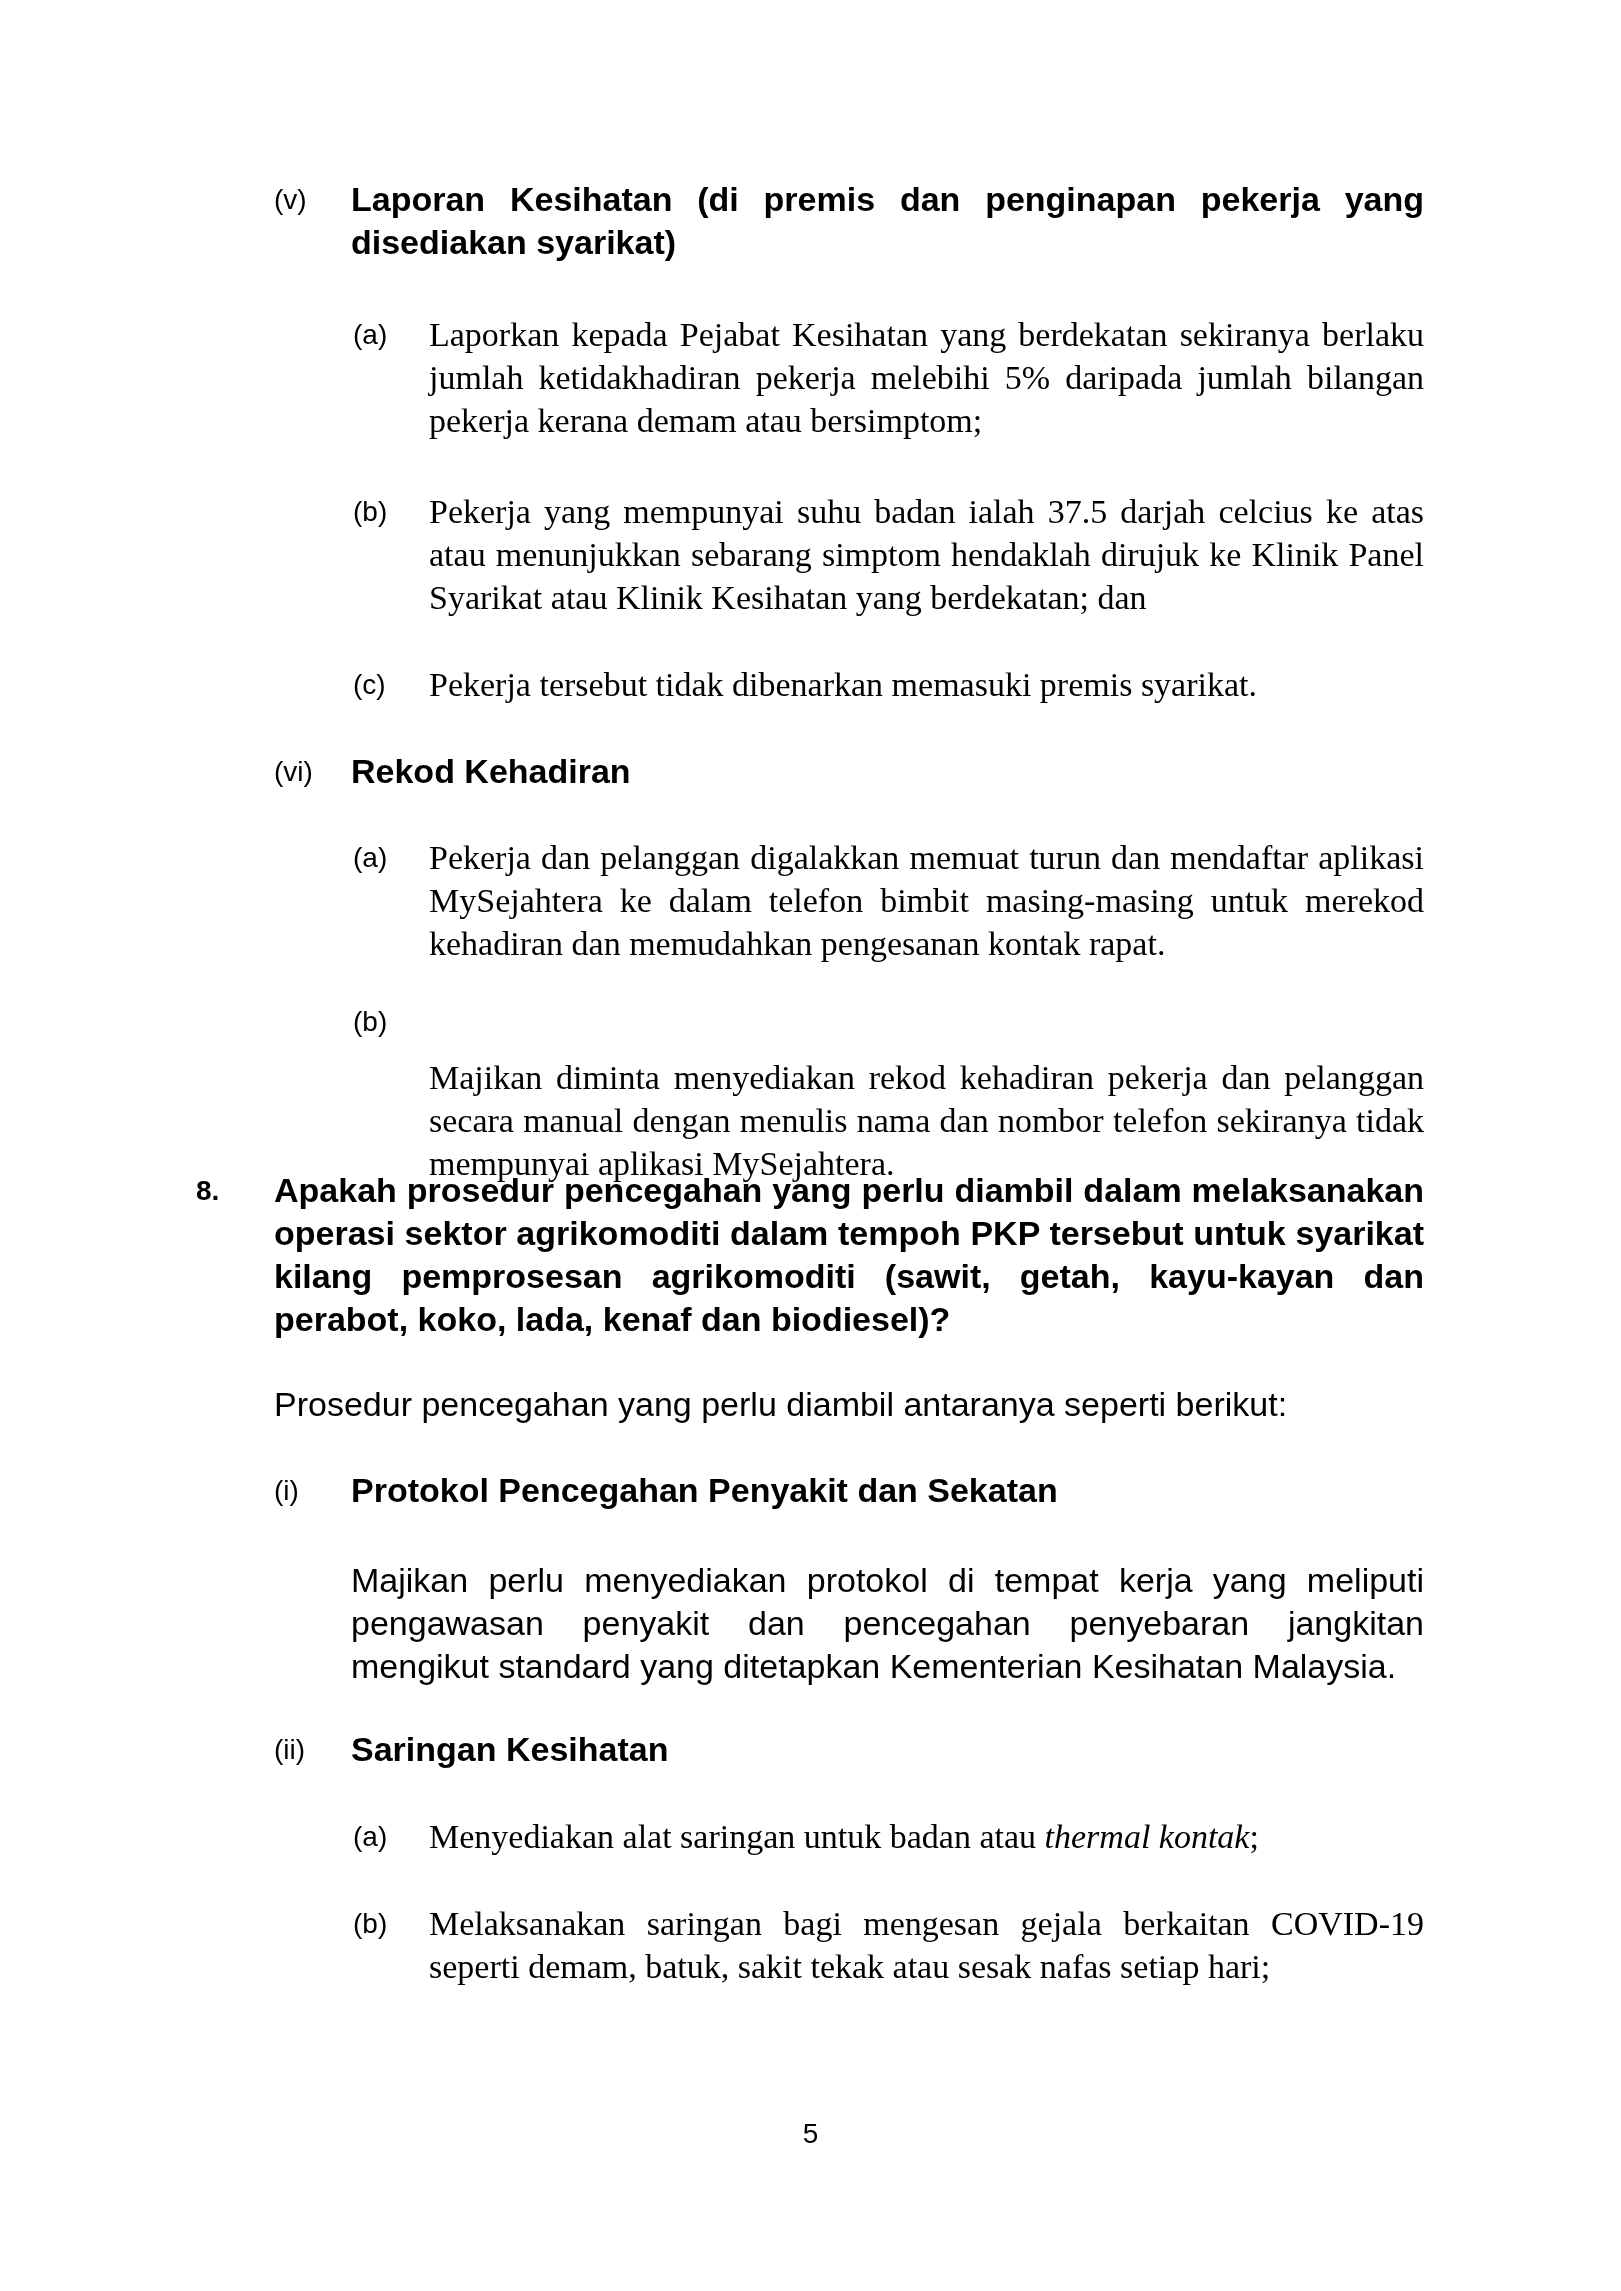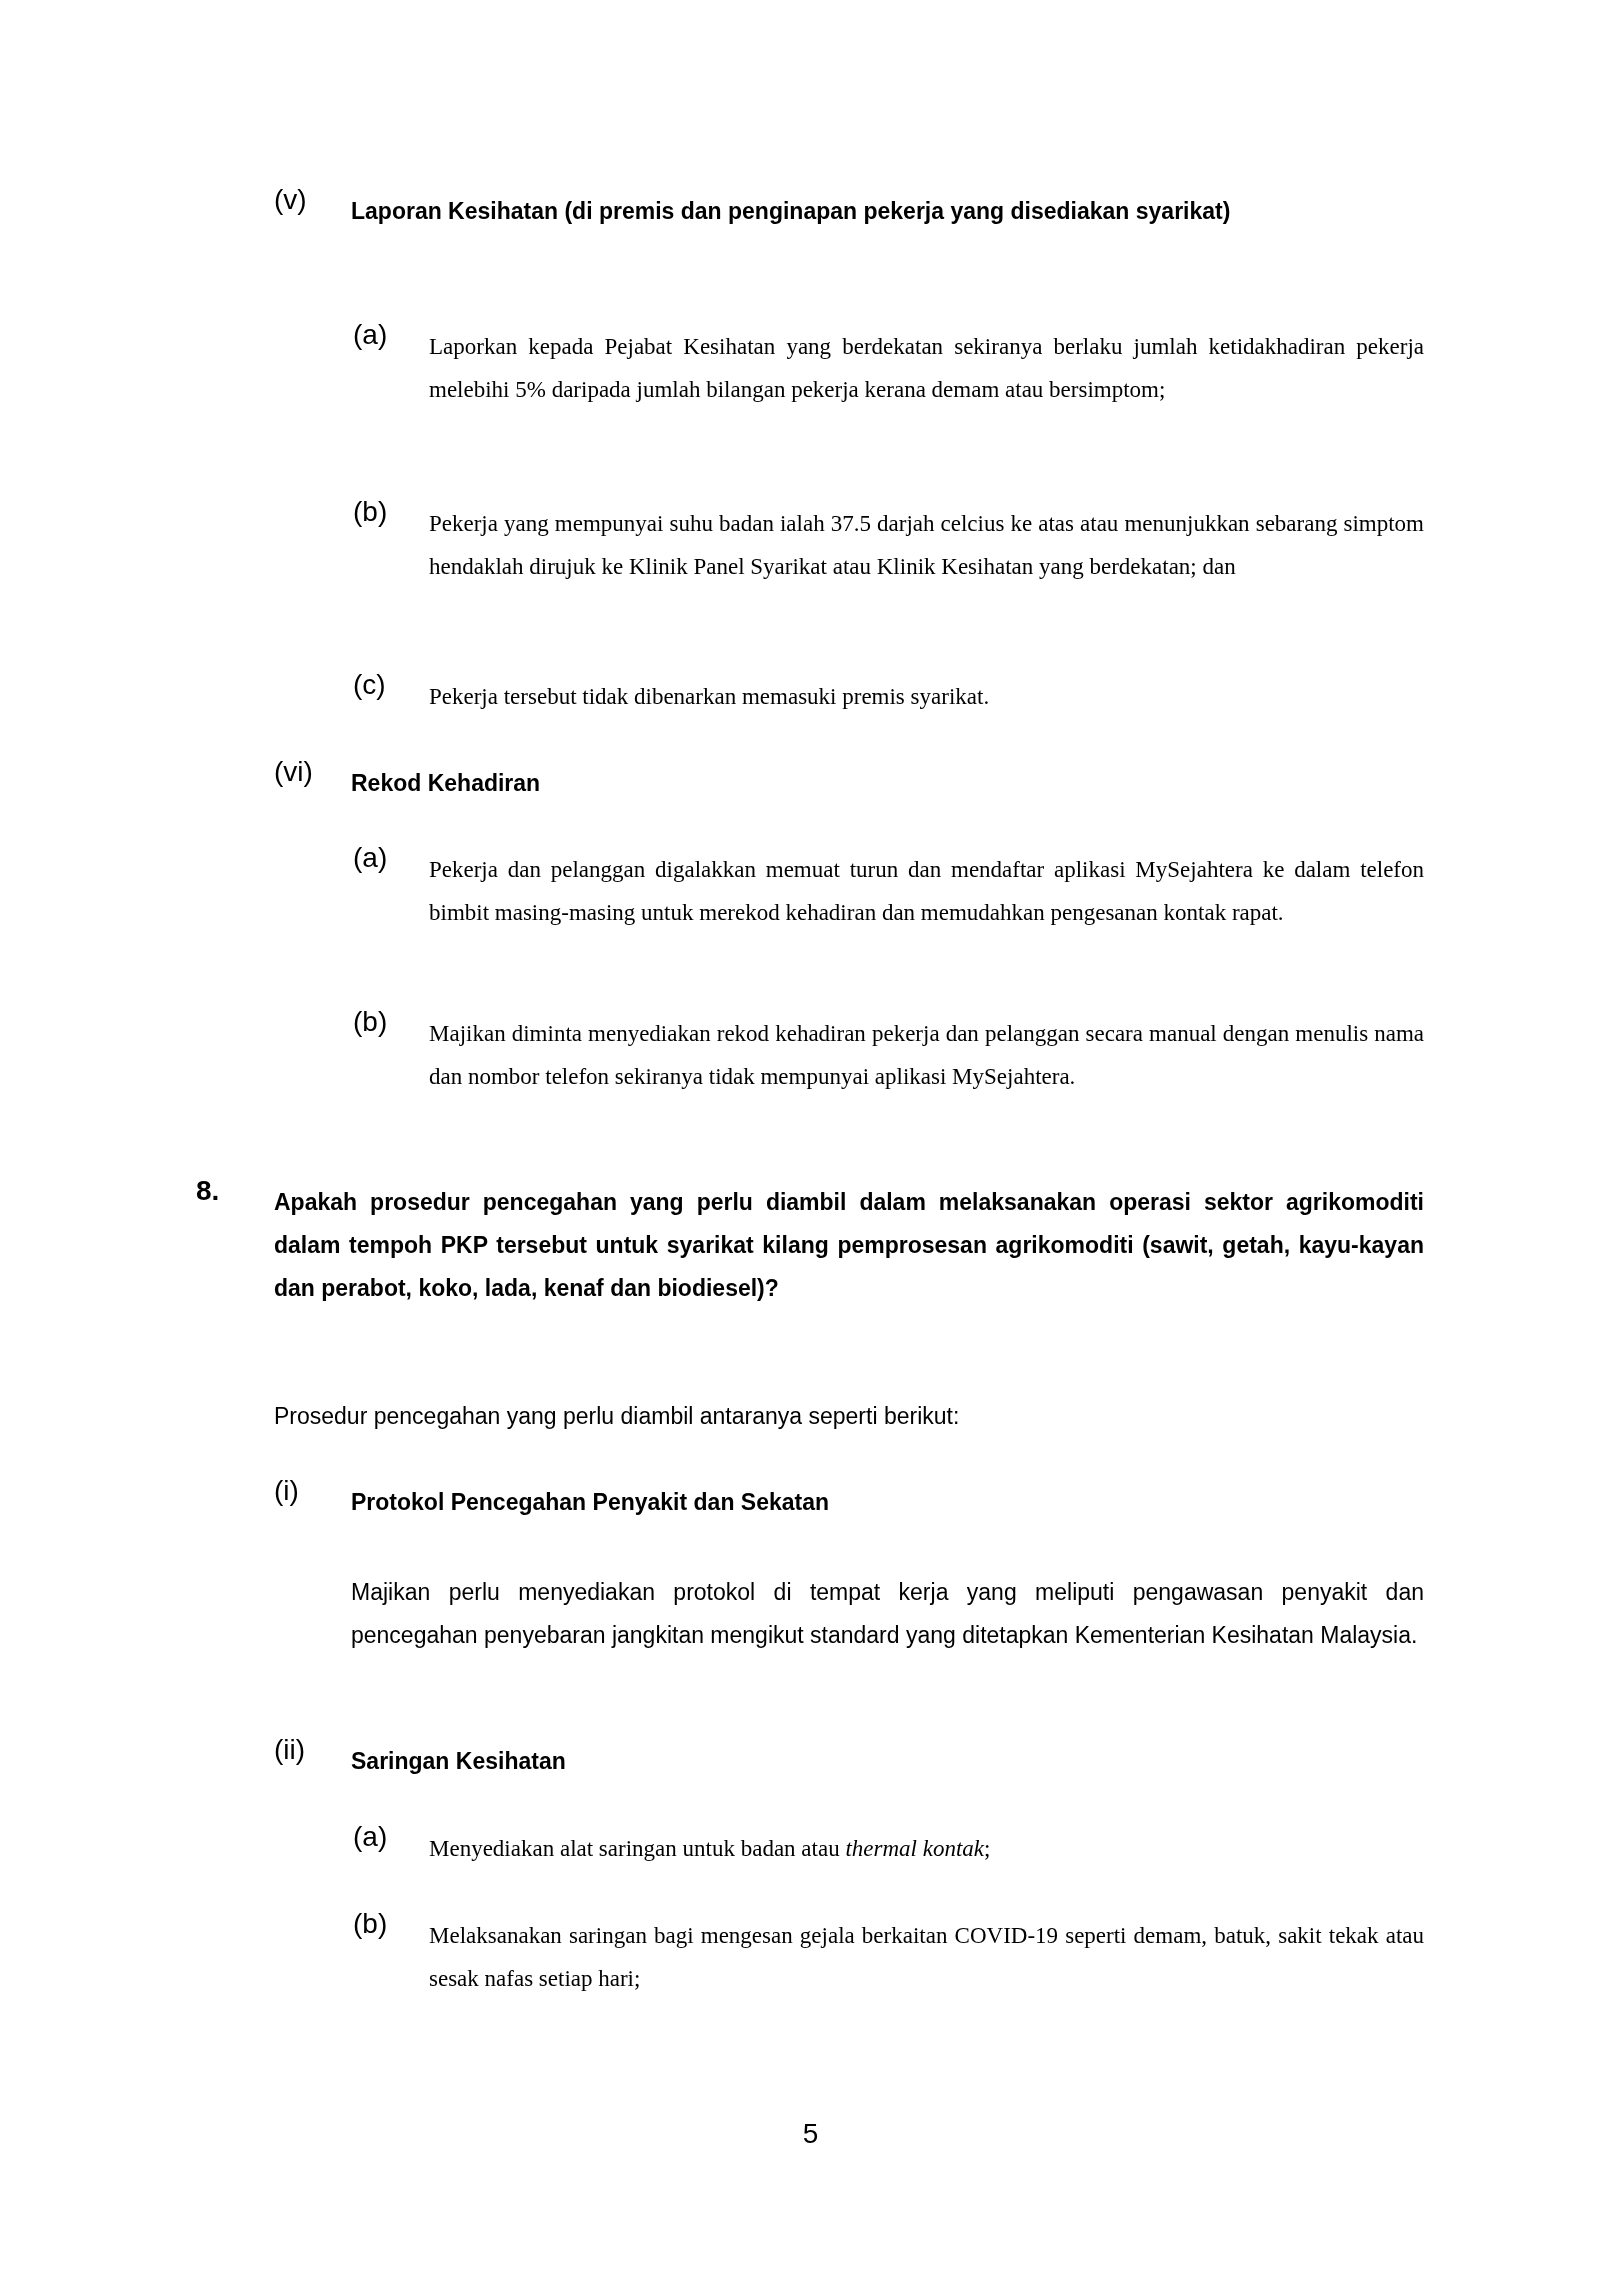--- a/index.html
+++ b/index.html
@@ -1,21 +1,21 @@
 <!DOCTYPE html>
 <html><head>
 <meta charset="utf-8">
 <style>
   html, body { margin: 0; padding: 0; background: #ffffff; }
   body {
     width: 1621px; height: 2292px; position: relative; overflow: hidden;
     font-family: "Liberation Sans", sans-serif; color: #000000;
   }
   .lbl { position: absolute; font-size: 28px; line-height: 43px; white-space: nowrap; }
-  .txt { position: absolute; font-size: 23px; line-height: 43px; text-align: justify; margin-top: 12px; }
+  .txt { position: absolute; font-size: 34px; line-height: 43px; text-align: justify; }
   .b { font-weight: bold; }
   .l0-num { left: 196px; }
   .l0-txt { left: 274px; width: 1150px; }
   .l1-num { left: 274px; }
   .l1-txt { left: 351px; width: 1073px; }
   .l2-num { left: 353px; }
   .l2-txt { left: 429px; width: 995px; font-family: Liberation Serif, serif; }
   .pagenum { position: absolute; left: 0; width: 1621px; text-align: center; font-size: 28px; line-height: 43px; }
   i { font-style: italic; }
 </style>
@@ -37,21 +37,21 @@
 </div>
 
 <div>
   <span class="lbl l1-num" style="top:750px">(vi)</span>
   <div class="txt l1-txt b" style="top:750px">Rekod Kehadiran</div>
 
   <span class="lbl l2-num" style="top:836px">(a)</span>
   <div class="txt l2-txt" style="top:836px">Pekerja dan pelanggan digalakkan memuat turun dan mendaftar aplikasi MySejahtera ke dalam telefon bimbit masing-masing untuk merekod kehadiran dan memudahkan pengesanan kontak rapat.</div>
 
   <span class="lbl l2-num" style="top:1000px">(b)</span>
-  <div class="txt l2-txt" style="top:1000px">Majikan diminta menyediakan rekod kehadiran pekerja dan pelanggan secara manual dengan menulis nama dan nombor telefon sekiranya tidak mempunyai aplikasi MySejahtera.</div>
+  <div class="txt l2-txt" style="top:1056px">Majikan diminta menyediakan rekod kehadiran pekerja dan pelanggan secara manual dengan menulis nama dan nombor telefon sekiranya tidak mempunyai aplikasi MySejahtera.</div>
 </div>
 
 <div>
   <span class="lbl l0-num b" style="top:1169px">8.</span>
   <div class="txt l0-txt b" style="top:1169px">Apakah prosedur pencegahan yang perlu diambil dalam melaksanakan operasi sektor agrikomoditi dalam tempoh PKP tersebut untuk syarikat kilang pemprosesan agrikomoditi (sawit, getah, kayu-kayan dan perabot, koko, lada, kenaf dan biodiesel)?</div>
 
   <div class="txt l0-txt" style="top:1383px">Prosedur pencegahan yang perlu diambil antaranya seperti berikut:</div>
 
   <span class="lbl l1-num" style="top:1469px">(i)</span>
   <div class="txt l1-txt b" style="top:1469px">Protokol Pencegahan Penyakit dan Sekatan</div>

